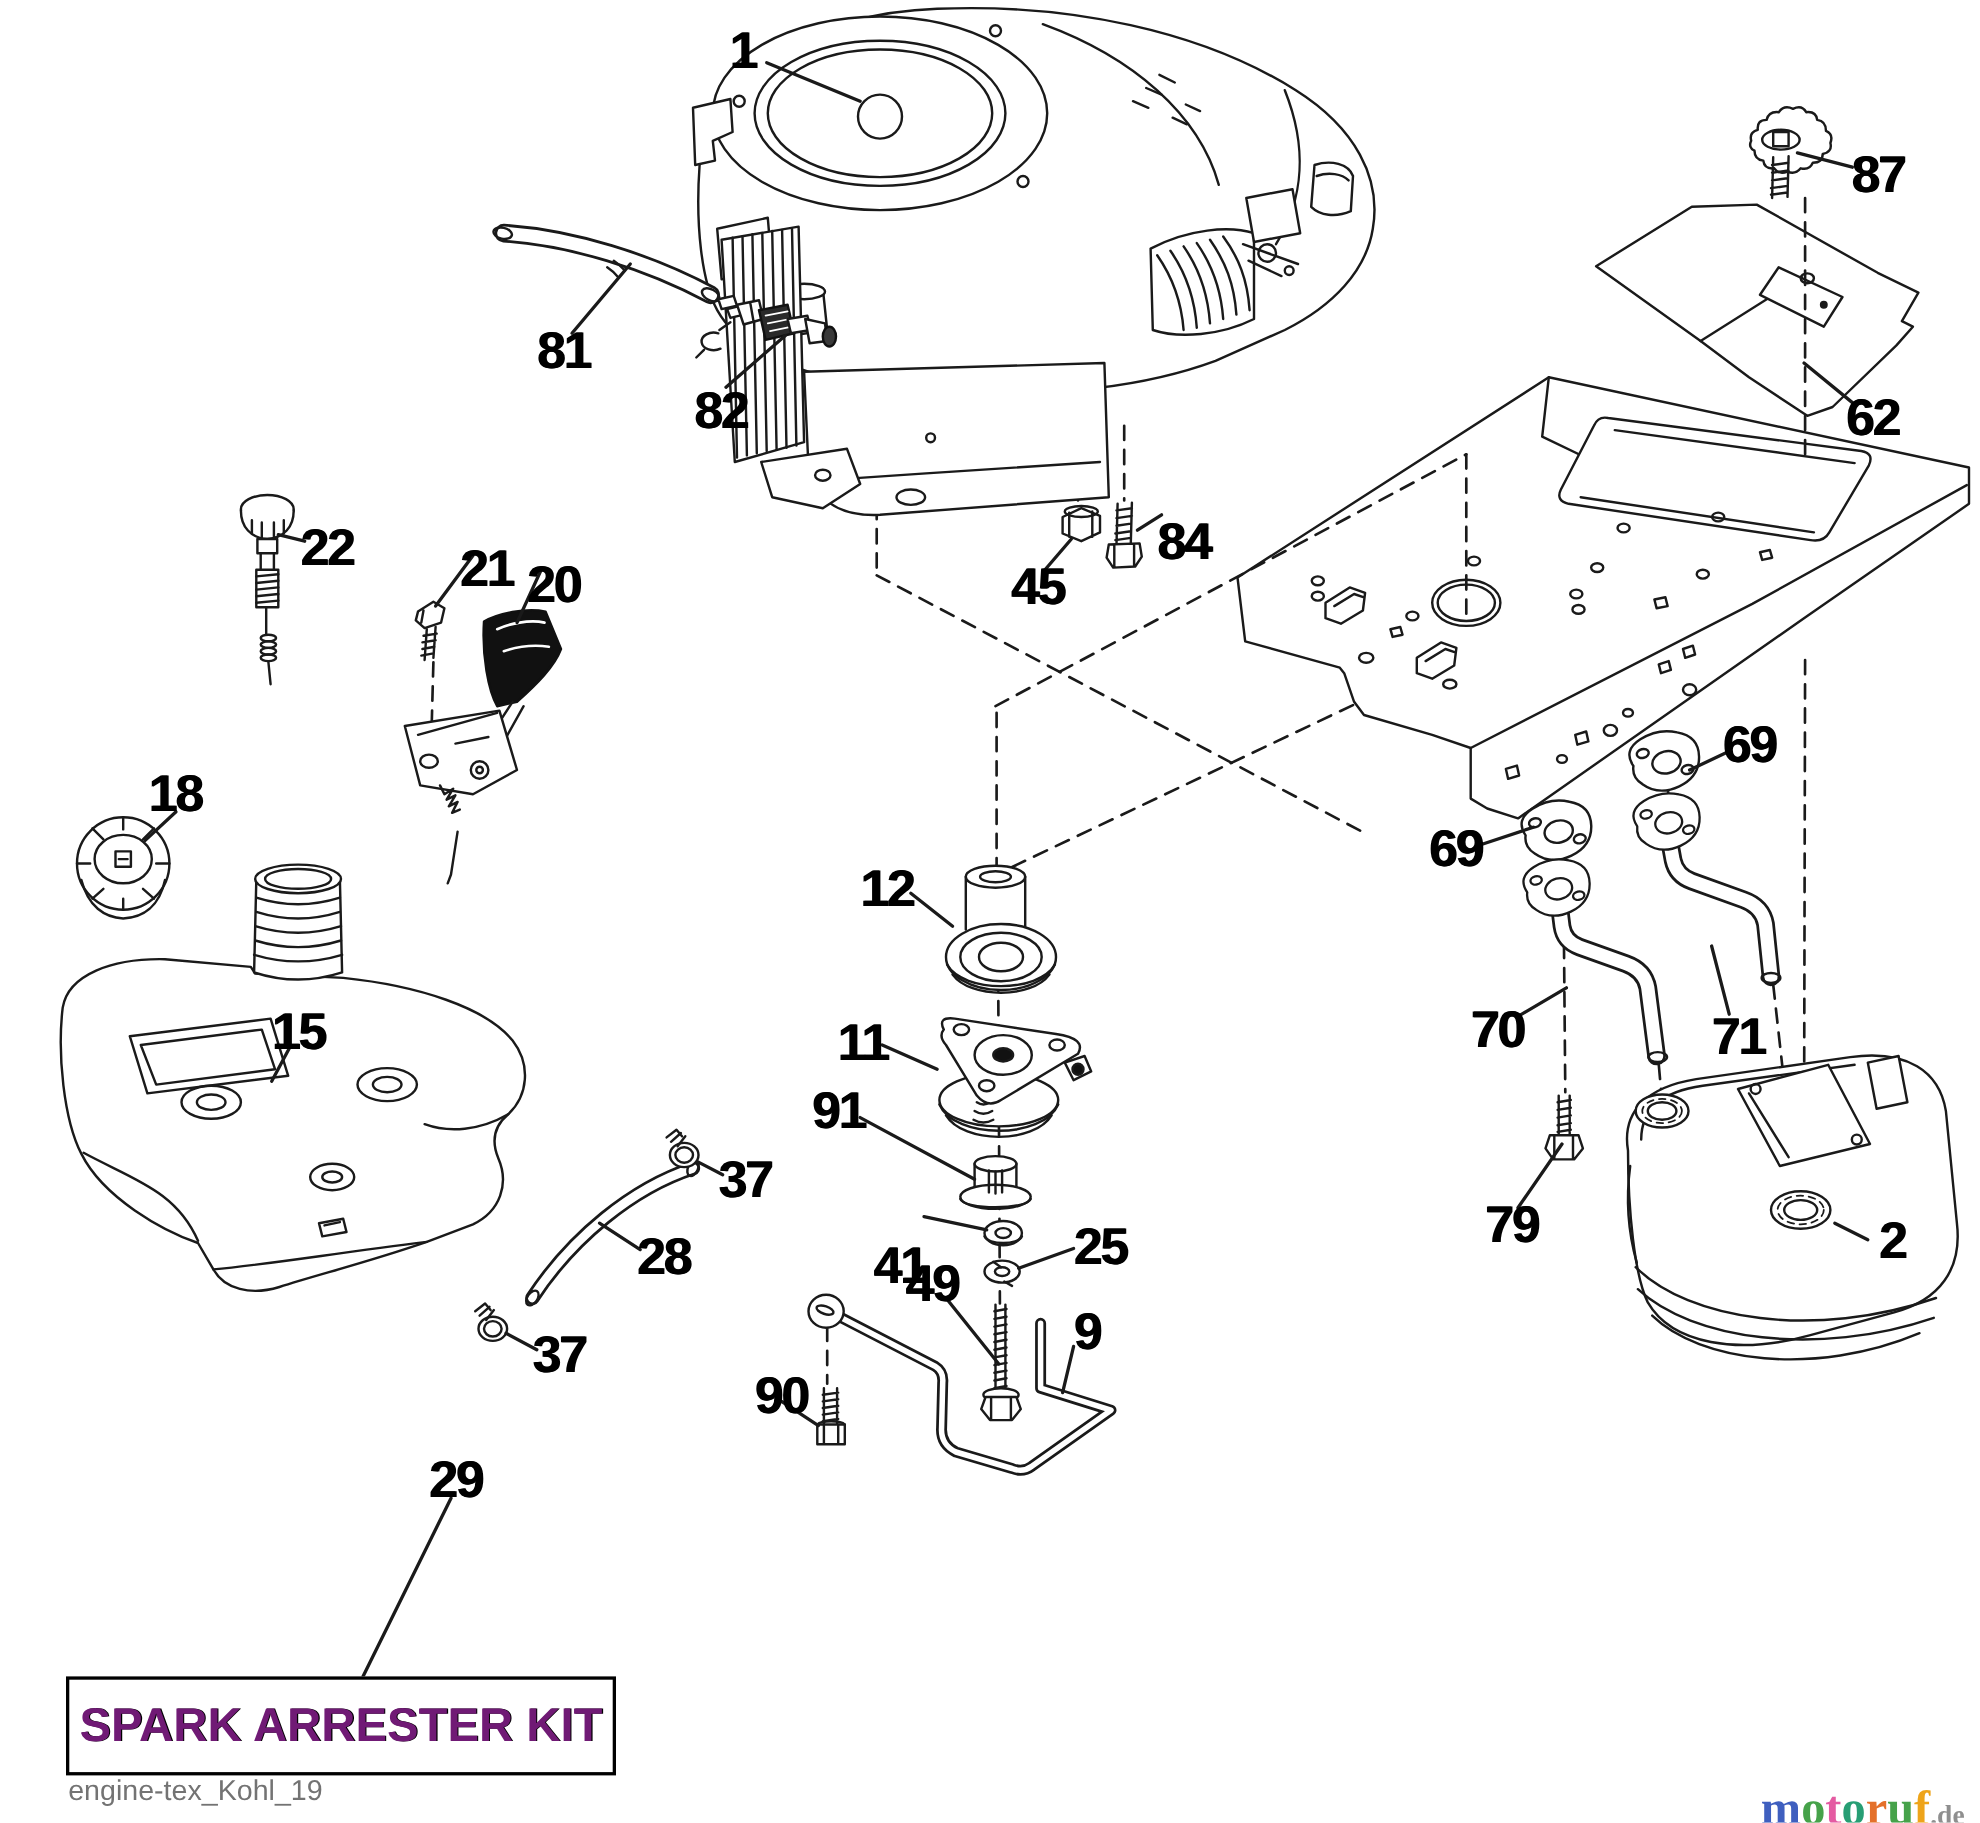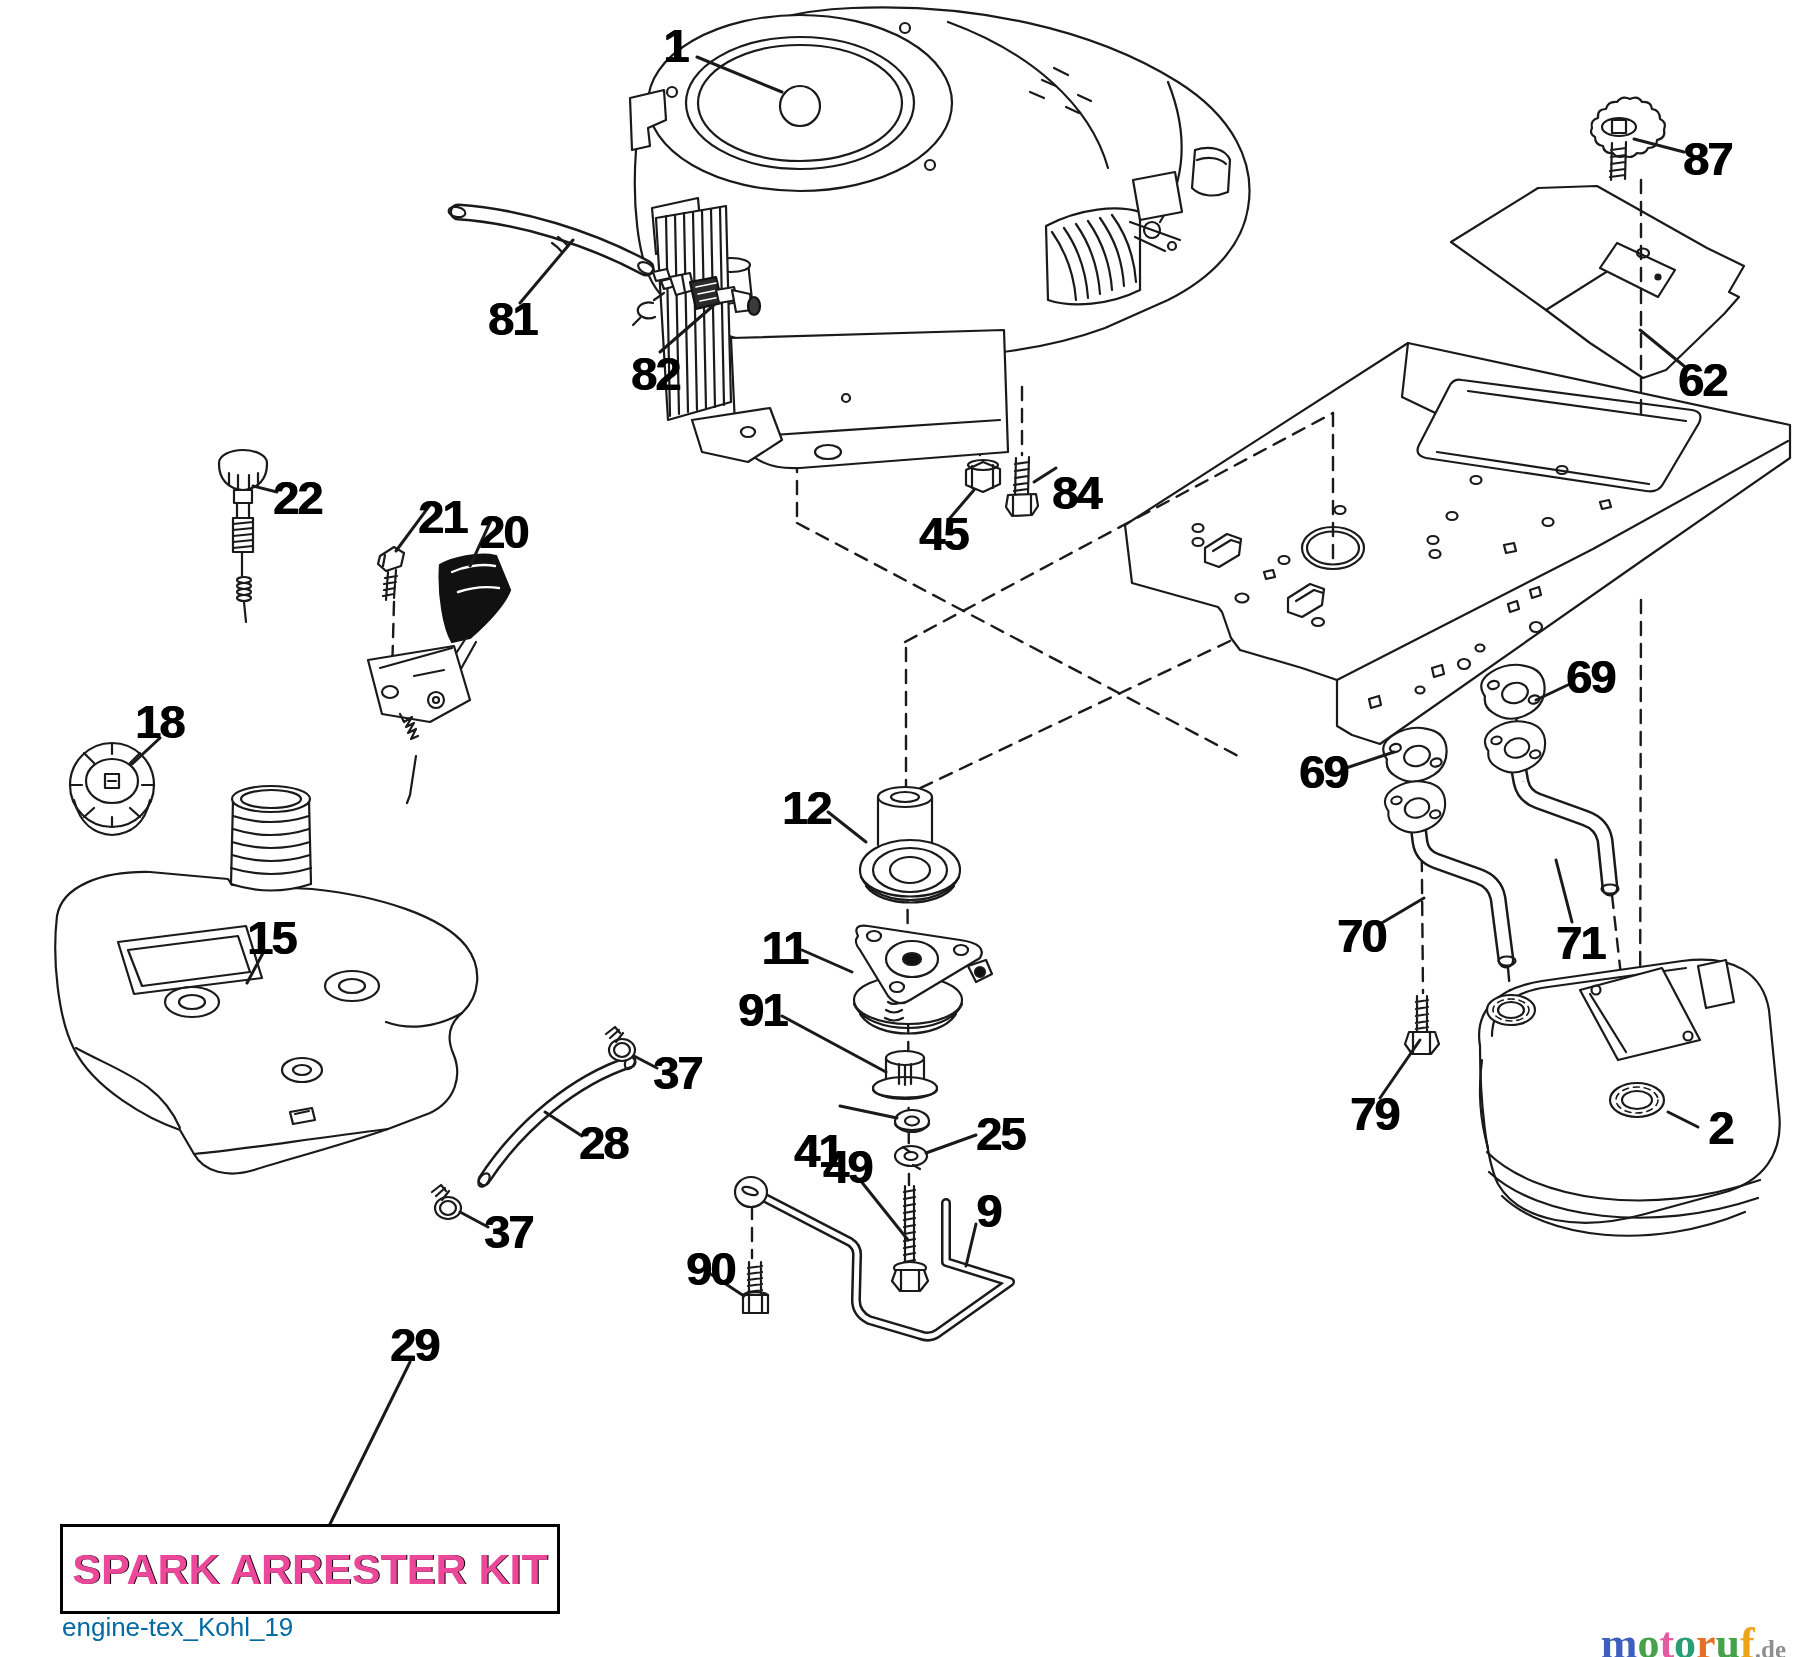--- a/index.html
+++ b/index.html
@@ -4,22 +4,22 @@
 <style>
   html,body{margin:0;padding:0;background:#ffffff;}
   #stage{position:relative;width:1800px;height:1657px;background:#ffffff;overflow:hidden;
          font-family:"Liberation Sans",sans-serif;}
   #art{position:absolute;left:0;top:0;}
   .callout{position:absolute;transform:translate(-50%,-50%);font-family:"Liberation Sans",sans-serif;
            font-weight:bold;font-size:47px;color:#000;letter-spacing:-2px;white-space:nowrap;
            text-shadow:1px 0 0 #000;}
   .notebox{position:absolute;left:60px;top:1524px;width:494px;height:84px;border:3px solid #000;
            background:#fff;display:flex;align-items:center;justify-content:center;
-           font-weight:bold;font-size:43px;letter-spacing:0px;color:#ec4899;text-shadow:1px 0 0 #000;}
-  .footer{position:absolute;left:62px;top:1612px;font-size:26px;color:#0369a1;}
+           font-weight:bold;font-size:43px;letter-spacing:0px;color:#701a75;text-shadow:1px 0 0 #000;}
+  .footer{position:absolute;left:62px;top:1612px;font-size:26px;color:#737373;}
   .watermark{position:absolute;right:14px;top:1600px;font-family:"Liberation Serif",serif;
              font-weight:bold;font-size:44px;line-height:44px;margin-top:22px;}
   .watermark .suffix{font-size:25px;font-weight:bold;}
 </style>
 </head>
 <body>
 
 <div id="stage">
 
 <svg id="art" width="1800" height="1657" viewBox="0 0 1800 1657" fill="none" stroke="#1a1a1a" stroke-width="2.2" stroke-linecap="round" stroke-linejoin="round">

